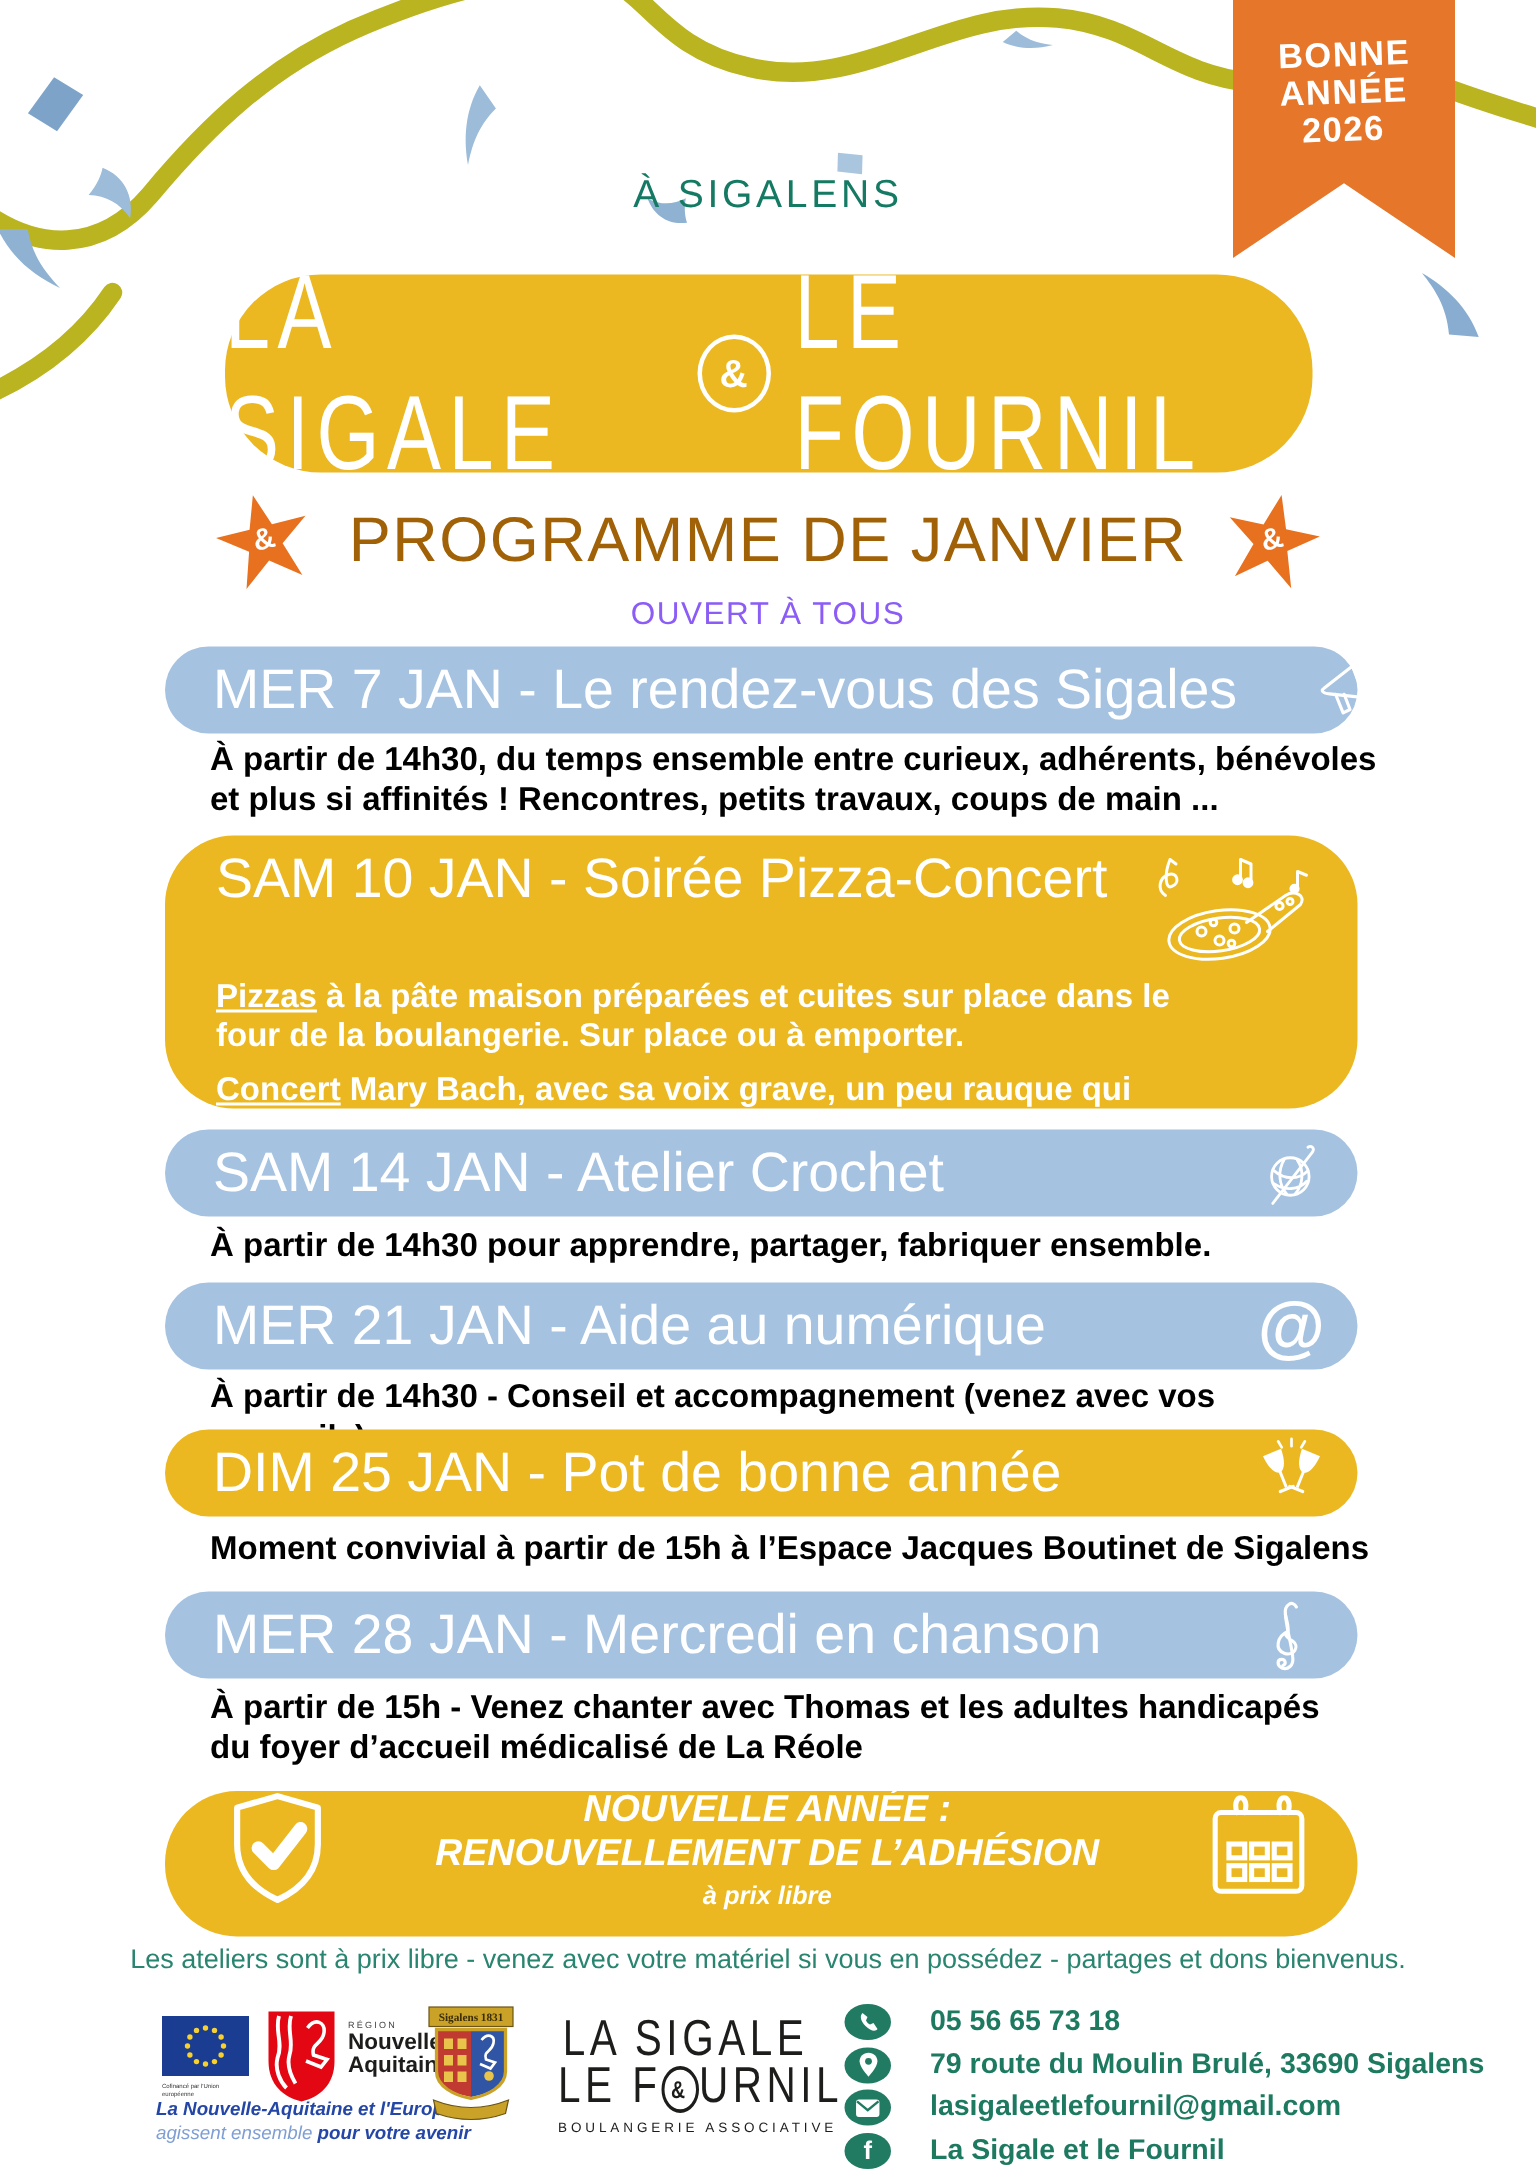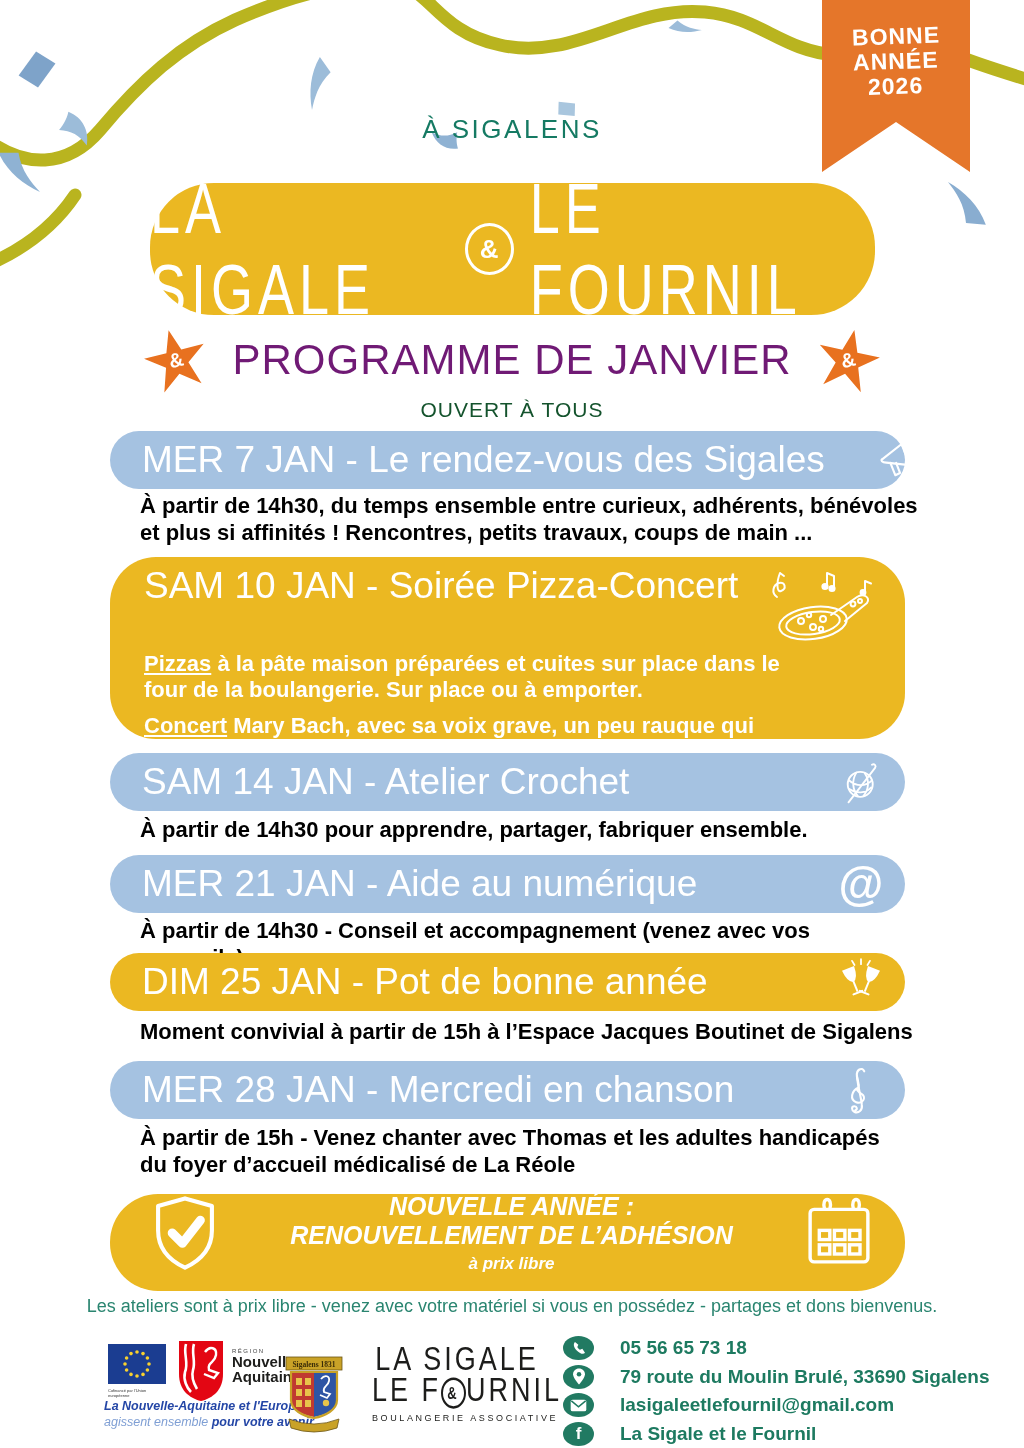--- a/index.html
+++ b/index.html
@@ -18,23 +18,23 @@
                 border-radius:64px;z-index:2;display:flex;align-items:center;justify-content:center;}
   .title-banner .tall{display:inline-block;transform:scaleY(1.3);color:#fff;font-size:54px;
                 letter-spacing:5px;font-weight:400;}
   .amp-circle{display:inline-flex;align-items:center;justify-content:center;width:46px;height:46px;
               border:3px solid #fff;border-radius:50%;color:#fff;font-size:26px;font-weight:700;margin:0 16px;}
   .star{position:absolute;width:64px;height:64px;z-index:2;}
   .star svg{position:absolute;left:0;top:0;}
   .star .star-amp{position:absolute;left:0;top:0;width:64px;height:64px;display:flex;align-items:center;
                   justify-content:center;color:#fff;font-size:20px;font-weight:700;transform:rotate(-14deg);}
   .program-title{position:absolute;left:0;top:336px;width:1024px;text-align:center;z-index:2;
-                 color:#701a75;font-size:42px;letter-spacing:1px;}
+                 color:#a16207;font-size:42px;letter-spacing:1px;}
   .subtitle{position:absolute;left:0;top:398px;width:1024px;text-align:center;z-index:2;
-            color:#14532d;font-size:21px;letter-spacing:1px;}
+            color:#8b5cf6;font-size:21px;letter-spacing:1px;}
   
   .pill{position:absolute;left:110px;width:795px;height:58px;border-radius:29px;z-index:2;
         display:flex;align-items:center;box-sizing:border-box;padding:0 18px 0 32px;}
   .pill.blue{background:#a5c2e1;}
   .pill.yellow{background:#ebb822;}
   .pill-title{color:#fff;font-size:37px;font-weight:400;flex:1;white-space:nowrap;}
   .pill-icon{width:52px;height:52px;display:flex;align-items:center;justify-content:center;flex:0 0 auto;}
   .at{color:#fff;font-size:46px;font-weight:700;line-height:1;}
   .desc{position:absolute;left:140px;width:780px;margin:0;z-index:2;color:#000000;font-size:22px;
         font-weight:700;line-height:27px;white-space:pre-line;}
@@ -60,21 +60,21 @@
   .eu-group{position:absolute;left:108px;top:14px;}
   .eu-caption{position:absolute;left:0px;top:44px;width:60px;font-size:4px;color:#333;line-height:5px;}
   .na-logo{position:absolute;left:178px;top:10px;display:flex;}
   .na-text{margin-left:8px;margin-top:8px;}
   .na-kicker{font-size:6px;letter-spacing:1.5px;color:#444;}
   .na-name{font-size:15px;font-weight:700;color:#1d1d1b;line-height:15px;}
   .partnership{position:absolute;left:104px;top:68px;font-style:italic;font-size:12.5px;line-height:16px;}
   .pl1{color:#2446a6;font-weight:700;}
   .pl2a{color:#7f9fd4;}
   .pl2b{color:#2446a6;font-weight:700;}
-  .crest{position:absolute;left:285px;top:25px;}
+  .crest{position:absolute;left:285px;top:6px;}
   .brand{position:absolute;left:372px;top:14px;width:170px;text-align:center;color:#1d1d1b;}
   .brand .bline{display:block;transform:scaleY(1.25);font-size:27px;letter-spacing:3px;line-height:31px;white-space:nowrap;}
   .brand .amp-s{display:inline-flex;align-items:center;justify-content:center;width:21px;height:21px;
                 border:2px solid #1d1d1b;border-radius:50%;font-size:13px;font-weight:700;vertical-align:2px;}
   .brand .tagline{display:block;margin-top:7px;font-size:9px;letter-spacing:2.6px;white-space:nowrap;}
   .contacts{position:absolute;left:563px;top:6px;display:flex;flex-direction:column;gap:4.5px;}
   .crow{display:flex;align-items:center;height:24px;}
   .cicon{width:31px;height:24px;border-radius:50%;background:#217a62;display:flex;align-items:center;
          justify-content:center;flex:0 0 auto;}
   .ctext{margin-left:26px;color:#1d7a60;font-size:19px;font-weight:700;white-space:nowrap;}

